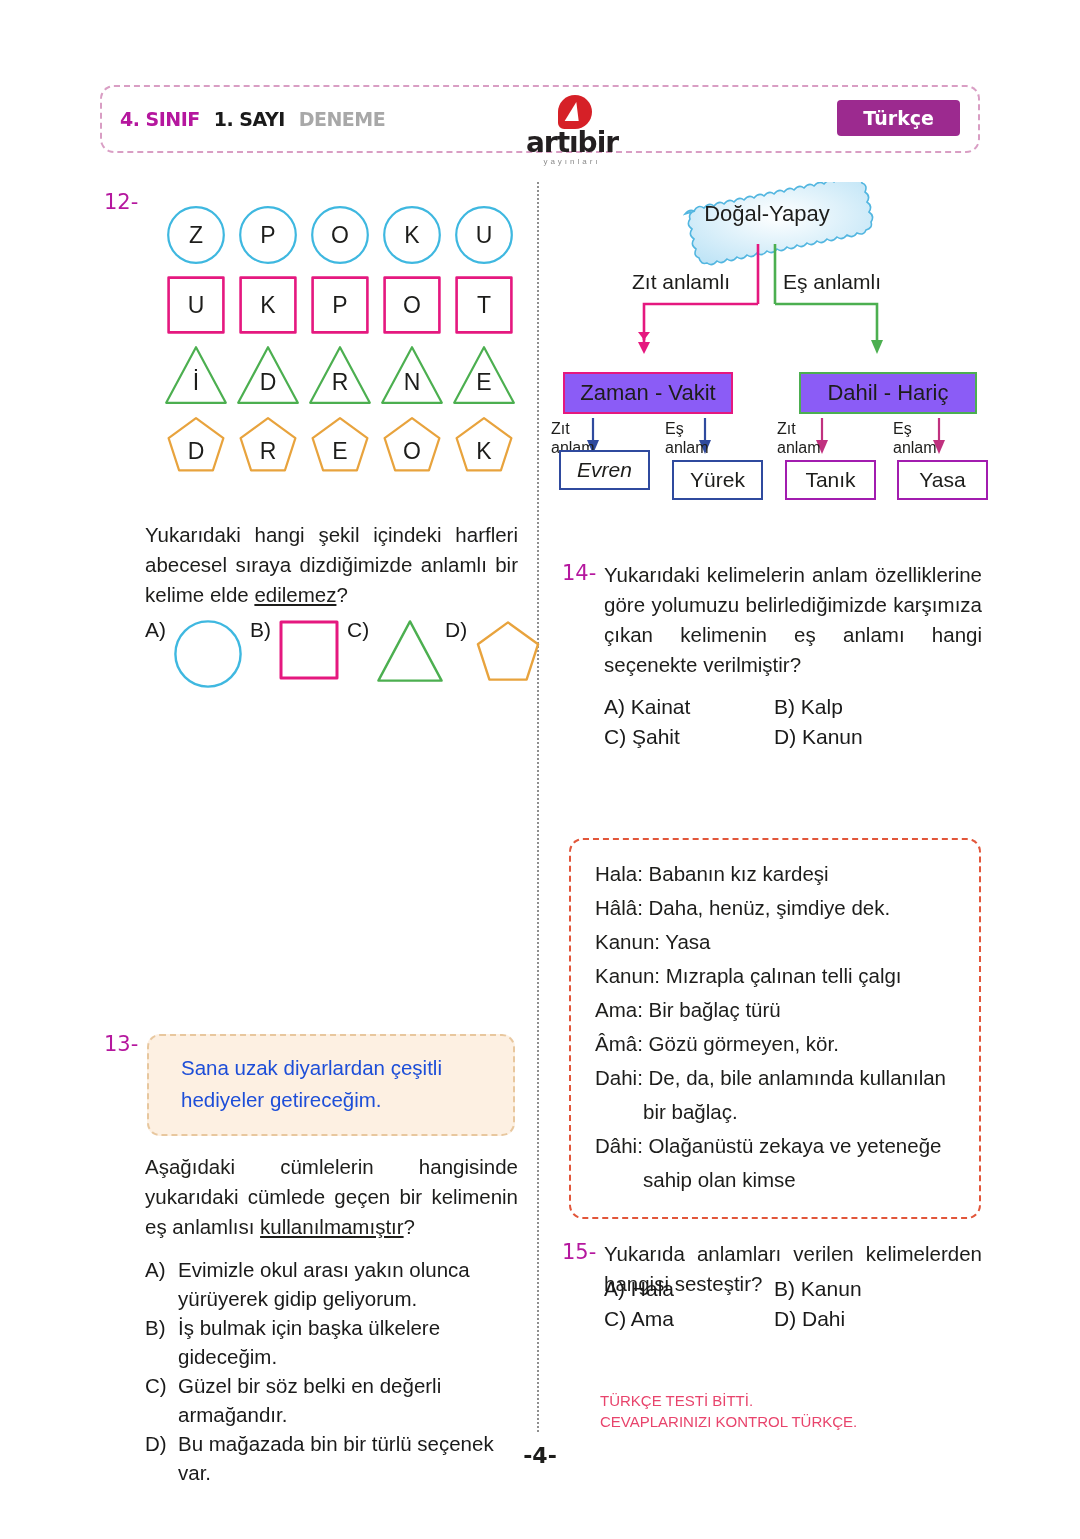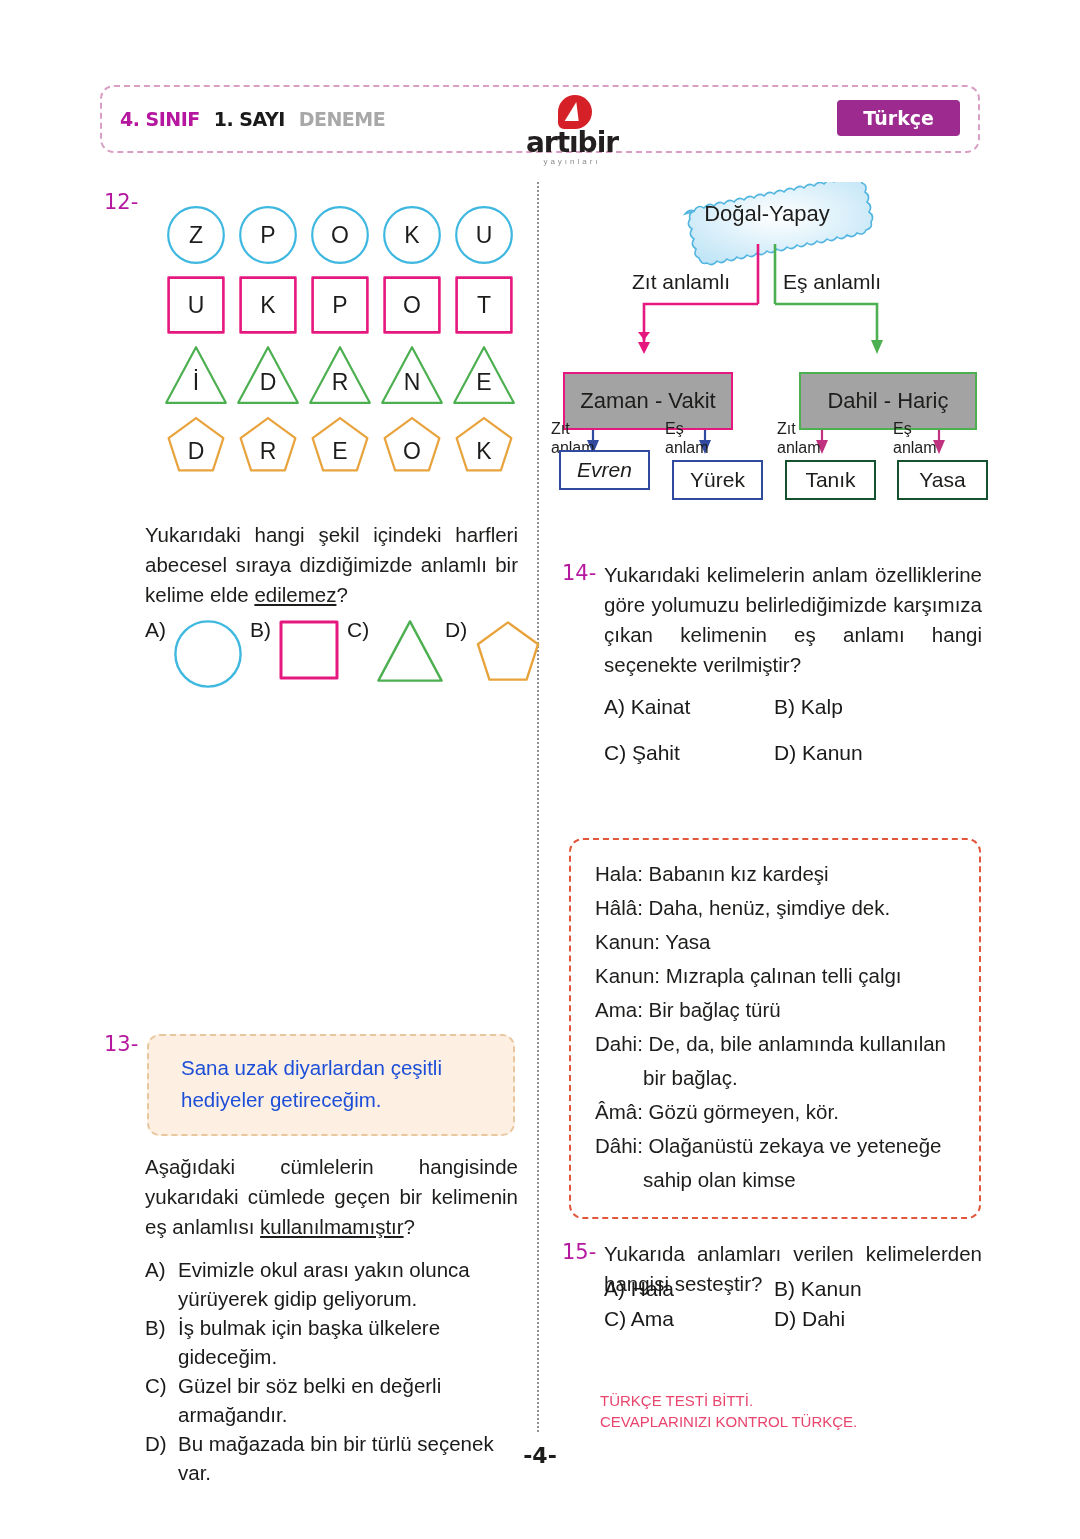--- a/index.html
+++ b/index.html
@@ -242,27 +242,27 @@
     color: #1d1d1b;
   }
   .branch-label {
     position: absolute;
     font-size: 21px;
     color: #1d1d1b;
   }
   .cat-box {
     position: absolute;
     box-sizing: border-box;
-    height: 58px;
+    height: 42px;
     display: flex;
     align-items: center;
     justify-content: center;
     font-size: 22px;
     color: #1d1d1b;
-    background: #a3a3a3;
+    background: #8b5cf6;
   }
   #cat-left { left: 18px; top: 190px; width: 170px; border: 2px solid #e5187f; }
   #cat-right { left: 254px; top: 190px; width: 178px; border: 2px solid #4caf50; }
   .small-lbl {
     position: absolute;
     font-size: 16px;
     line-height: 19px;
     color: #1d1d1b;
     text-align: left;
   }
@@ -272,33 +272,33 @@
     width: 91px;
     height: 40px;
     display: flex;
     align-items: center;
     justify-content: center;
     font-size: 21px;
     color: #1d1d1b;
     background: #ffffff;
   }
   .wb-blue { border: 2px solid #2f4a9e; }
-  .wb-pink { border: 2px solid #14532d; }
+  .wb-pink { border: 2px solid #a21caf; }
 
   
   #q14-num { left: 562px; top: 561px; }
   #q14-stem { position: absolute; left: 604px; top: 560px; width: 378px; }
   #q14-options {
     position: absolute;
     left: 604px;
     top: 692px;
     width: 380px;
     display: grid;
     grid-template-columns: 170px 1fr;
-    row-gap: 16px;
+    row-gap: 0px;
   }
   #q14-options div { font-size: 21px; line-height: 30px; }
 
   
   #info-box {
     position: absolute;
     left: 569px;
     top: 838px;
     width: 412px;
     box-sizing: border-box;
@@ -632,22 +632,22 @@
     <div>C) Şahit</div>
     <div>D) Kanun</div>
   </div>
 
 <div id="info-box">
     <div class="defline"><span>Hala: Babanın kız kardeşi</span></div>
     <div class="defline"><span>Hâlâ: Daha, henüz, şimdiye dek.</span></div>
     <div class="defline"><span>Kanun: Yasa</span></div>
     <div class="defline"><span>Kanun: Mızrapla çalınan telli çalgı</span></div>
     <div class="defline"><span>Ama: Bir bağlaç türü</span></div>
+    <div class="defline"><span>Âmâ: Gözü görmeyen, kör.</span></div>
     <div class="defline"><span>Dahi: De, da, bile anlamında kullanılan</span><span class="cont">bir bağlaç.</span></div>
-    <div class="defline"><span>Âmâ: Gözü görmeyen, kör.</span></div>
     <div class="defline"><span>Dâhi: Olağanüstü zekaya ve yeteneğe</span><span class="cont">sahip olan kimse</span></div>
   </div>
 
 <div class="qnum" id="q15-num">15-</div>
 <div id="q15-stem" class="qtext">Yukarıda anlamları verilen kelimelerden hangisi sesteştir?</div>
 <div id="q15-options">
     <div>A) Hala</div>
     <div>B) Kanun</div>
     <div>C) Ama</div>
     <div>D) Dahi</div>

